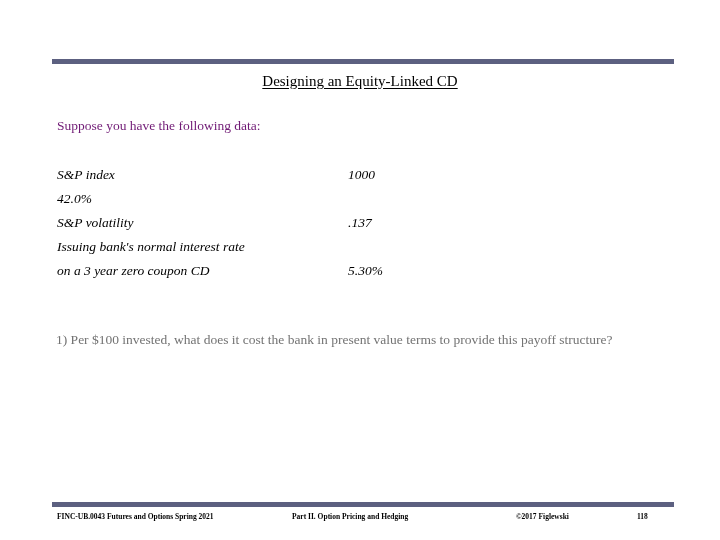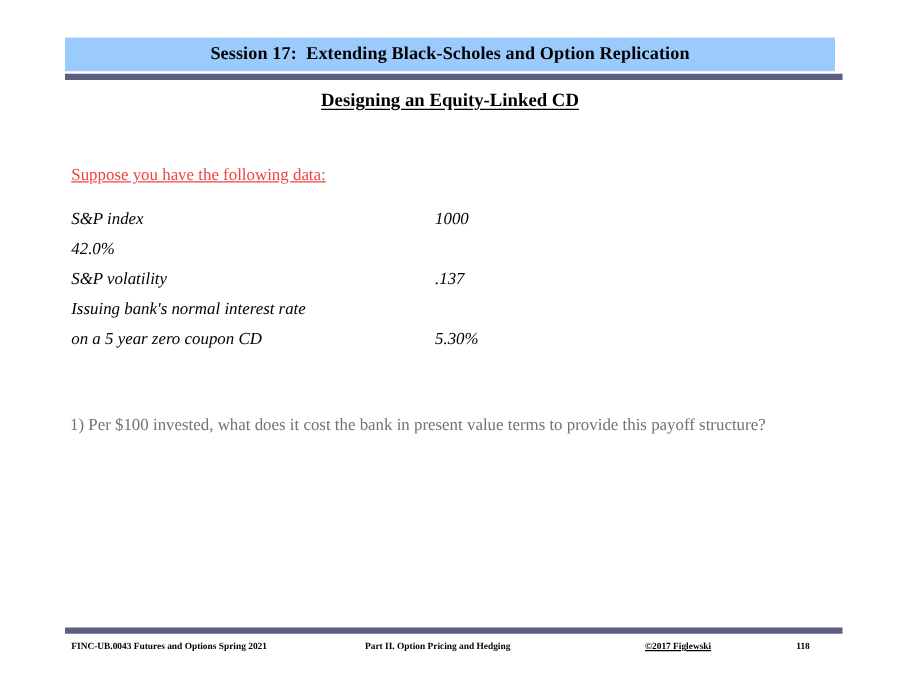--- a/index.html
+++ b/index.html
@@ -54,35 +54,34 @@
   .subtitle-wrap {
     position: absolute;
     left: 0;
     top: 72px;
     width: 720px;
     text-align: center;
   }
   .subtitle-text {
     display: inline-block;
     font-size: 15px;
-    font-weight: bold;
+    font-weight: normal;
     text-decoration: underline;
     text-underline-offset: 2px;
     color: #000000;
   }
 
   
   .intro-line {
     position: absolute;
     left: 57px;
-    top: 132px;
-    font-size: 13.5px;
-    color: #ef4444;
-    white-space: nowrap;
-    text-decoration: underline;
+    top: 118px;
+    font-size: 13.5px;
+    color: #701a75;
+    white-space: nowrap;
   }
 
   
   .data-list {
     position: absolute;
     left: 57px;
     top: 167px;
     width: 420px;
     font-style: italic;
   }
@@ -144,37 +143,33 @@
     position: absolute;
     left: 240px;
     top: 0;
     white-space: nowrap;
   }
   .footer-copyright {
     position: absolute;
     left: 464px;
     top: 0;
     white-space: nowrap;
-    text-decoration: underline;
   }
   .footer-page {
     position: absolute;
     left: 585px;
     top: 0;
     white-space: nowrap;
   }
 </style>
 </head>
 <body>
 
 <div class="slide">
 
-  <div class="title-banner">
-    <span class="title-text">Session 17:  Extending Black-Scholes and Option Replication</span>
-  </div>
   <div class="title-rule"></div>
 
   <div class="subtitle-wrap">
     <span class="subtitle-text">Designing an Equity-Linked CD</span>
   </div>
 
   <div class="intro-line">Suppose you have the following data:</div>
 
   <div class="data-list">
     <div class="data-row">
@@ -186,21 +181,21 @@
     </div>
     <div class="data-row">
       <span class="data-label">S&amp;P volatility</span>
       <span class="data-value">.137</span>
     </div>
     <div class="data-row">
       <span class="data-label">Issuing bank's normal interest rate</span>
       <span class="data-value"></span>
     </div>
     <div class="data-row">
-      <span class="data-label">on a 5 year zero coupon CD</span>
+      <span class="data-label">on a 3 year zero coupon CD</span>
       <span class="data-value">5.30%</span>
     </div>
   </div>
 
   <div class="question-block">1)  Per $100 invested, what does it cost the bank in present value terms to provide this payoff structure?</div>
 
   <div class="footer-rule"></div>
 
   <div class="footer">
     <span class="footer-left">FINC-UB.0043  Futures and Options   Spring 2021</span>

